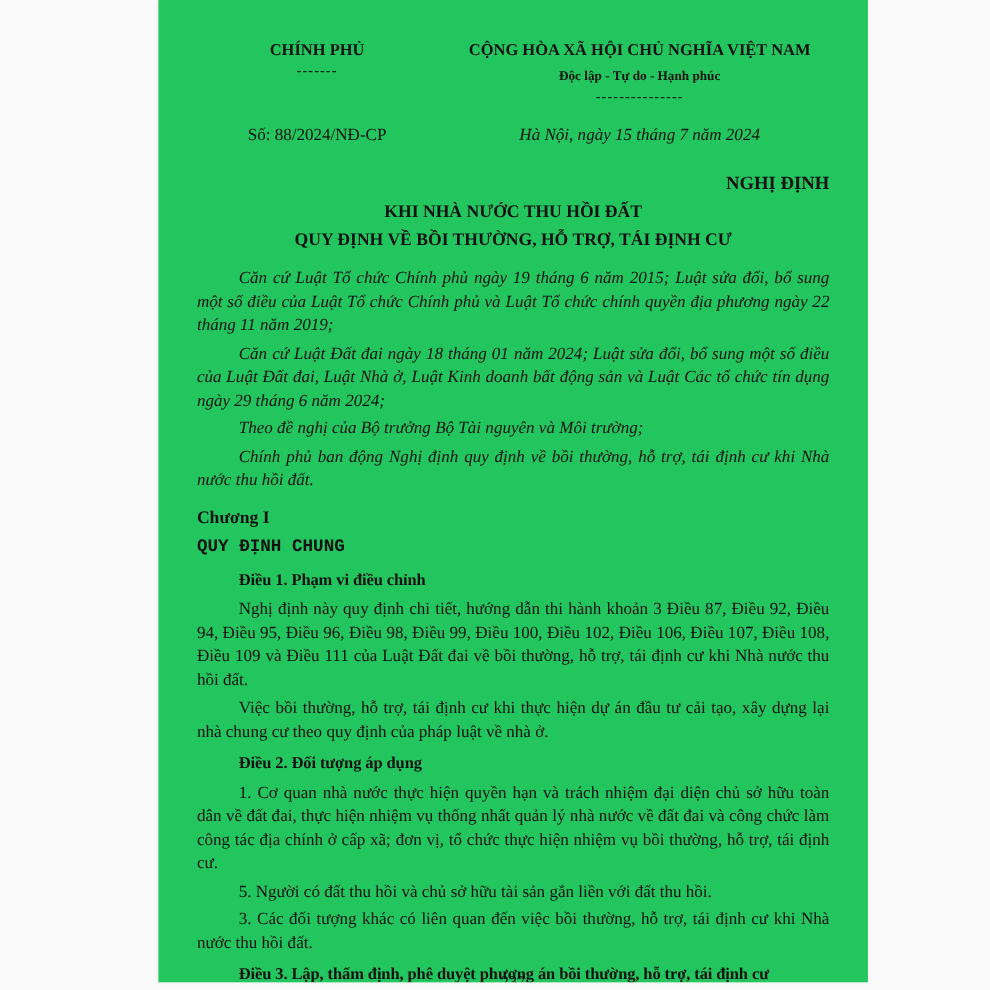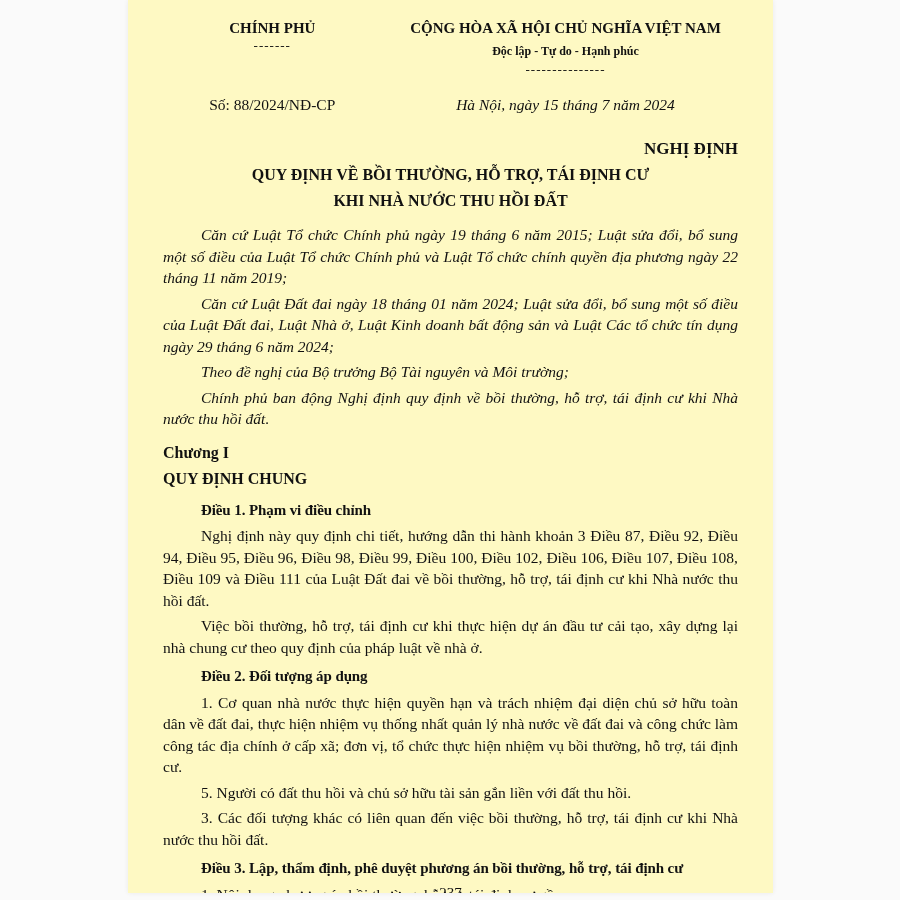--- a/index.html
+++ b/index.html
@@ -6,25 +6,25 @@
   html, body {
     width: 900px; height: 900px;
     font-family: "Liberation Serif", "DejaVu Serif", serif;
     background: #fafafa;
     overflow: hidden;
     color: #111;
   }
   .canvas { position: relative; width: 900px; height: 900px; }
   .page {
     position: absolute;
-    left: 128px; top: 0;
+    left: 144px; top: 0;
     width: 645px; height: 893px;
-    background: #fef9c3;
+    background: #22c55e;
     box-shadow: 0 0 5px rgba(0,0,0,0.07);
-    padding: 18px 35px 0 35px;
+    padding: 36px 35px 0 35px;
     overflow: hidden;
   }
 
   .header { display: flex; justify-content: space-between; }
   .header-left  { width: 38%; text-align: center; position: relative; height: 96px; }
   .header-right { width: 60%; text-align: center; position: relative; height: 96px; }
   .org, .country { font-weight: bold; font-size: 15px; line-height: 21px; }
   .motto { font-weight: bold; font-size: 12px; line-height: 24px; }
   .h-divider { font-size: 13px; line-height: 13px; letter-spacing: 1px; color: #111; }
   .doc-number { position: absolute; bottom: 0; left: 0; right: 0; font-size: 15.5px; }
@@ -38,21 +38,21 @@
   p.para {
     font-size: 15.5px;
     line-height: 21.5px;
     text-align: justify;
     text-indent: 38px;
     margin: 4px 0;
   }
   p.preamble-para { font-style: italic; }
   .chapter { text-align: left; margin-top: 10px; margin-bottom: 6px; }
   .chapter-label { font-weight: bold; font-size: 16px; line-height: 26px; }
-  .chapter-title { font-weight: bold; font-size: 16px; line-height: 26px; }
+  .chapter-title { font-weight: bold; font-size: 16px; line-height: 26px; font-family: Liberation Mono, monospace; }
   p.article-heading {
     font-weight: bold;
     font-size: 15px;
     letter-spacing: -0.1px;
     margin-top: 8px;
   }
   .page-num {
     position: absolute;
     bottom: -9px; left: 0; right: 0;
     text-align: center;
@@ -74,22 +74,22 @@
       <div class="header-right">
         <div class="country">CỘNG HÒA XÃ HỘI CHỦ NGHĨA VIỆT NAM</div>
         <div class="motto">Độc lập - Tự do - Hạnh phúc</div>
         <div class="h-divider">---------------</div>
         <div class="dateline">Hà Nội, ngày 15 tháng 7 năm 2024</div>
       </div>
     </div>
 
     <div class="doc-title">
       <div class="doc-type">NGHỊ ĐỊNH</div>
+      <div class="title-line">KHI NHÀ NƯỚC THU HỒI ĐẤT</div>
       <div class="title-line">QUY ĐỊNH VỀ BỒI THƯỜNG, HỖ TRỢ, TÁI ĐỊNH CƯ</div>
-      <div class="title-line">KHI NHÀ NƯỚC THU HỒI ĐẤT</div>
     </div>
 
     <div class="body-text">
       <p class="para preamble-para">Căn cứ Luật Tổ chức Chính phủ ngày 19 tháng 6 năm 2015; Luật sửa đổi, bổ sung một số điều của Luật Tổ chức Chính phủ và Luật Tổ chức chính quyền địa phương ngày 22 tháng 11 năm 2019;</p>
       <p class="para preamble-para">Căn cứ Luật Đất đai ngày 18 tháng 01 năm 2024; Luật sửa đổi, bổ sung một số điều của Luật Đất đai, Luật Nhà ở, Luật Kinh doanh bất động sản và Luật Các tổ chức tín dụng ngày 29 tháng 6 năm 2024;</p>
       <p class="para preamble-para">Theo đề nghị của Bộ trưởng Bộ Tài nguyên và Môi trường;</p>
       <p class="para preamble-para">Chính phủ ban động Nghị định quy định về bồi thường, hỗ trợ, tái định cư khi Nhà nước thu hồi đất.</p>
 
       <div class="chapter">
         <div class="chapter-label">Chương I</div>

